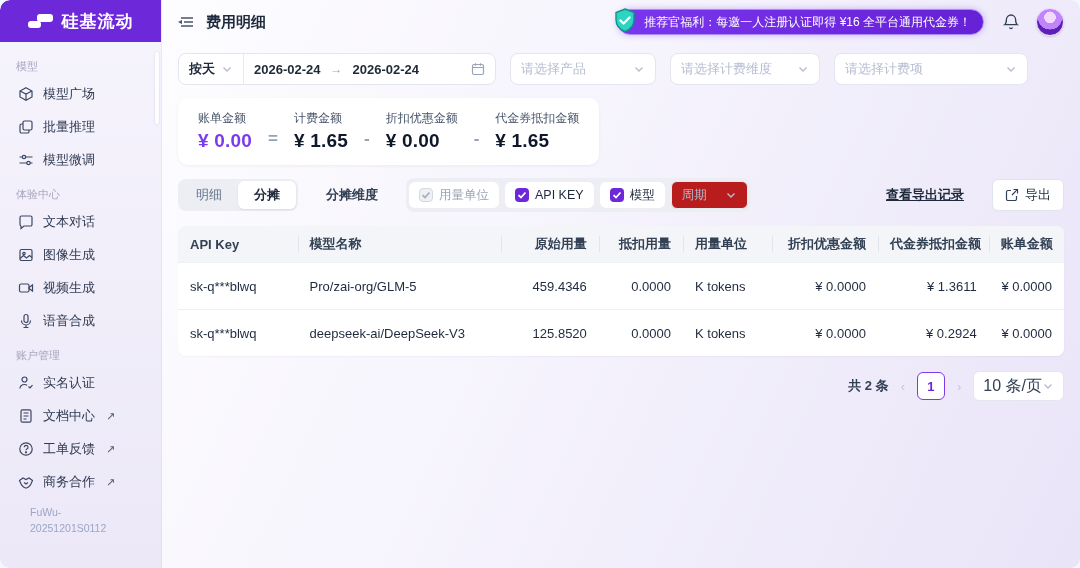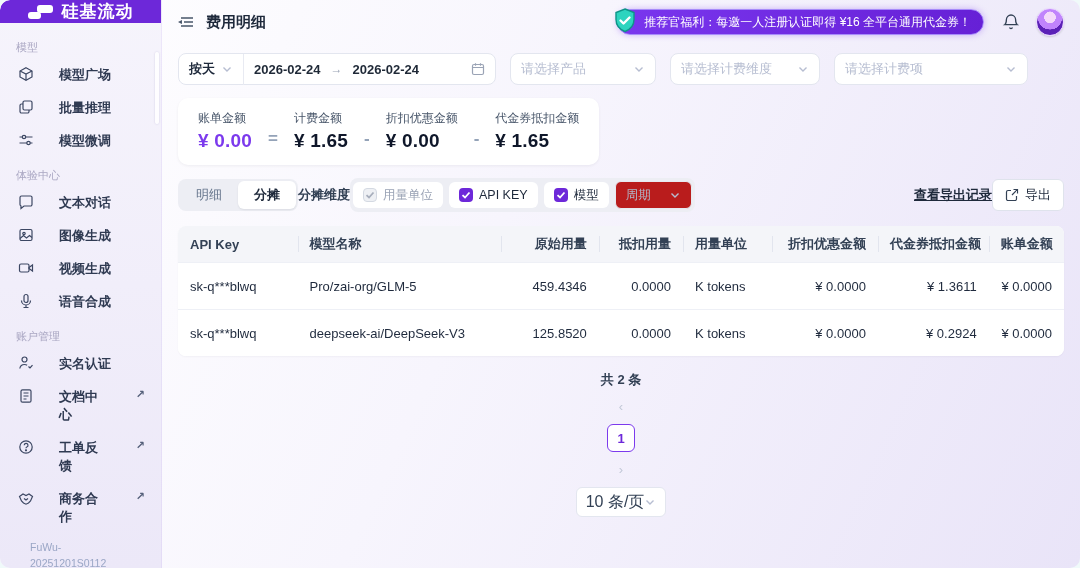--- a/index.html
+++ b/index.html
@@ -26,22 +26,22 @@
     justify-content:center;gap:8px;font-size:17px;font-weight:bold;letter-spacing:1px;
     border-radius:10px 0 0 0;
   }
   .logo-mark{display:inline-flex;position:relative;width:26px;height:14px;}
   .logo-mark i{position:absolute;background:#fff;border-radius:3px;}
   .logo-mark i:nth-child(1){left:0;bottom:0;width:13px;height:7px;}
   .logo-mark i:nth-child(2){left:9px;top:0;width:16px;height:8px;}
   .nav{padding:6px 12px 0 14px;flex:1;}
   .sec-label{font-size:11px;color:#a9a6c2;margin:11px 0 4px 2px;}
   .side-item{
-    display:flex;align-items:flex-start;gap:25px;padding:7px 4px;margin:1px 0;
-    font-size:13px;color:#2f3a52;cursor:pointer;border-radius:6px;font-weight:bold;
+    display:flex;align-items:center;gap:9px;padding:7px 4px;margin:1px 0;
+    font-size:13px;color:#2f3a52;cursor:pointer;border-radius:6px;
   }
   .sicon{width:16px;height:16px;display:inline-flex;color:#3c4763;flex:0 0 16px;}
   .sicon svg{width:16px;height:16px;}
   .ext{color:#55607a;font-size:11px;margin-left:2px;}
   .side-footer{
     padding:6px 12px 14px 16px;font-size:10.5px;line-height:1.5;color:#9aa6c6;
   }
   .side-scrollbar{
     position:absolute;right:2px;top:52px;width:4px;height:72px;border-radius:3px;
     background:rgba(255,255,255,0.85);box-shadow:0 0 2px rgba(100,90,150,0.25);
@@ -94,21 +94,21 @@
     margin-top:13px;display:inline-flex;align-items:center;gap:16px;
     background:#fff;border-radius:10px;padding:12px 20px 13px 20px;
     box-shadow:0 1px 3px rgba(16,24,40,0.06);
   }
   .stat{display:flex;flex-direction:column;gap:3px;}
   .stat .lb{font-size:12px;color:#475569;}
   .stat .val{font-size:19px;font-weight:bold;color:#0f172a;letter-spacing:0.2px;}
   .stat .val.purple{color:#7c3aed;}
   .op{font-size:17px;font-weight:bold;color:#94a3b8;align-self:flex-end;padding-bottom:3px;}
   
-  .controls-row{display:flex;align-items:center;margin-top:13px;gap:0;}
+  .controls-row{display:flex;align-items:center;margin-top:13px;gap:28px;}
   .tabs{background:#edeef4;border-radius:8px;padding:2px;display:flex;}
   .tab{
     font-size:13px;color:#64748b;padding:5px 16px;border-radius:6px;cursor:pointer;white-space:nowrap;
   }
   .tab.active{background:#fff;color:#1e293b;font-weight:bold;box-shadow:0 1px 2px rgba(16,24,40,0.08);}
   .dim-label{font-size:13px;font-weight:bold;color:#334155;white-space:nowrap;}
   .chip-group{background:#edeef4;border-radius:8px;padding:3px;display:flex;gap:6px;align-items:center;}
   .chip{
     background:#fff;border-radius:6px;height:26px;display:flex;align-items:center;gap:6px;
     padding:0 10px;font-size:12.5px;color:#1e293b;cursor:pointer;white-space:nowrap;
@@ -138,21 +138,21 @@
   }
   thead th:not(:first-child)::before{
     content:'';position:absolute;left:0;top:10px;bottom:10px;width:1px;background:#e2e5ee;
   }
   tbody td{
     font-size:13px;color:#1f2a3d;height:46px;padding:0 12px;border-top:1px solid #eef0f6;
     white-space:nowrap;overflow:hidden;text-overflow:ellipsis;background:#fff;
   }
   .al{text-align:left;} .ar{text-align:right;}
   
-  .pagination{display:flex;align-items:center;justify-content:flex-end;gap:10px;margin-top:15px;font-size:13px;color:#334155;flex-direction:column;}
+  .pagination{display:flex;align-items:center;justify-content:flex-end;gap:10px;margin-top:15px;font-size:13px;color:#334155;}
   .pg-total{font-weight:bold;}
   .pg-arrow{color:#c2c8d6;font-size:13px;cursor:pointer;padding:0 2px;}
   .pg-page{
     width:26px;height:26px;border:1px solid #7c3aed;border-radius:6px;background:#fff;
     color:#6d28d9;font-weight:bold;display:flex;align-items:center;justify-content:center;cursor:pointer;
   }
   .pg-size{
     background:#fff;border:1px solid #e3e6ef;border-radius:6px;height:28px;
     display:flex;align-items:center;gap:0;padding:0 9px;font-size:16px;color:#334155;cursor:pointer;
   }

